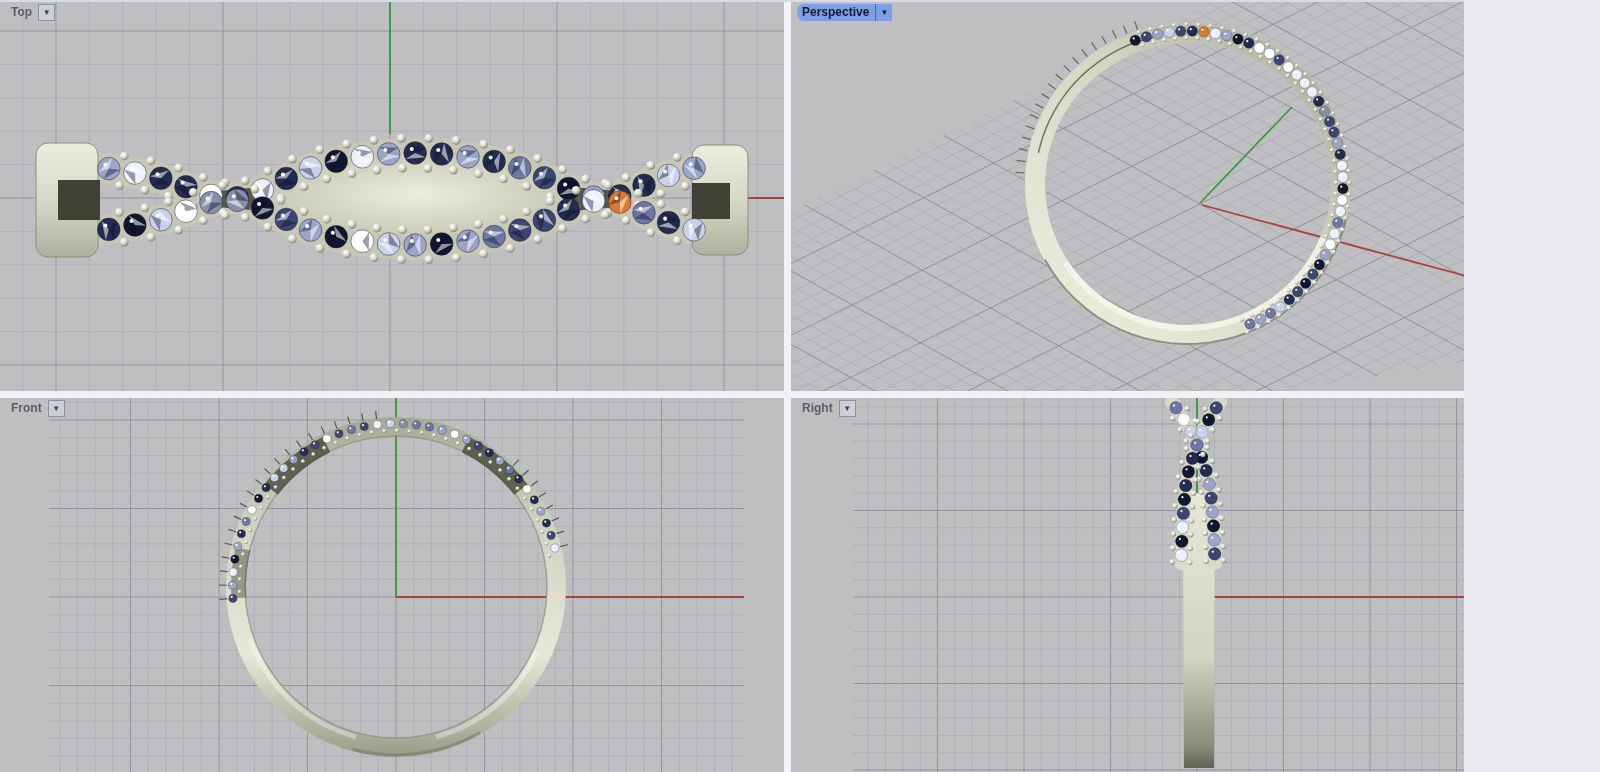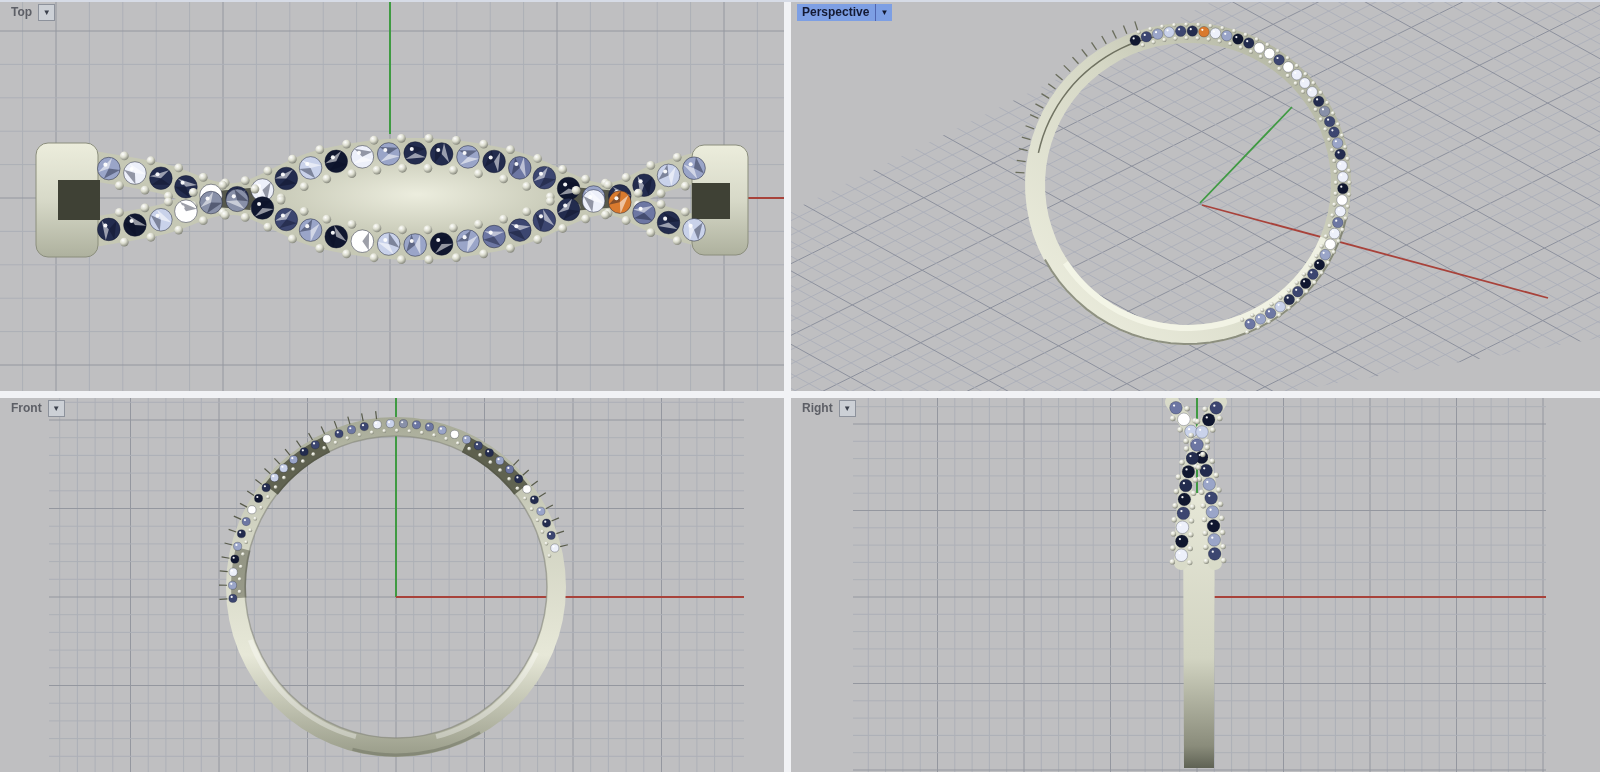--- a/index.html
+++ b/index.html
@@ -1,28 +1,28 @@
 <!DOCTYPE html>
 <html><head>
 <meta charset="utf-8">
 <style>
   html,body{margin:0;padding:0;background:#e9ebef;}
-  .stage{position:relative;width:1600px;height:772px;overflow:hidden;
+  .stage{position:relative;width:1464px;height:772px;overflow:hidden;
          background:#f1f2f5;border-top:2px solid #d6dbe6;box-sizing:border-box;
          font-family:"Liberation Sans",sans-serif;}
   .viewport{position:absolute;overflow:hidden;background:#bfbfc1;}
   .canvas{position:absolute;left:0;top:0;display:block;}
   .vp-label{position:absolute;top:2px;left:6px;display:flex;align-items:stretch;
             font:bold 12px "Liberation Sans",sans-serif;color:#5d5f66;cursor:default;
             user-select:none;}
   .vp-label-text{padding:1px 5px 2px 5px;display:flex;align-items:center;}
   .vp-arrow{width:15px;margin-left:1px;border:1px solid #8d929c;background:#ccd0d6;
             display:flex;align-items:center;justify-content:center;
             font-size:8px;line-height:8px;color:#3c414d;}
-  .viewport.active .vp-label{background:#7d9fe4;color:#141a33;}
+  .viewport.active .vp-label{background:#7d9fe4;color:#141a33;border-radius:7px;}
   .viewport.active .vp-arrow{background:#7d9fe4;border:none;border-left:1px solid #4f66b0;
             color:#11172e;width:16px;}
   .divider{position:absolute;background:#f1f2f5;}
   .divider-v{left:784px;top:0;width:7px;height:772px;}
   .divider-h{left:0;top:389px;width:1600px;height:7px;}
 </style>
 </head>
 <body>
 
 <div class="stage">

